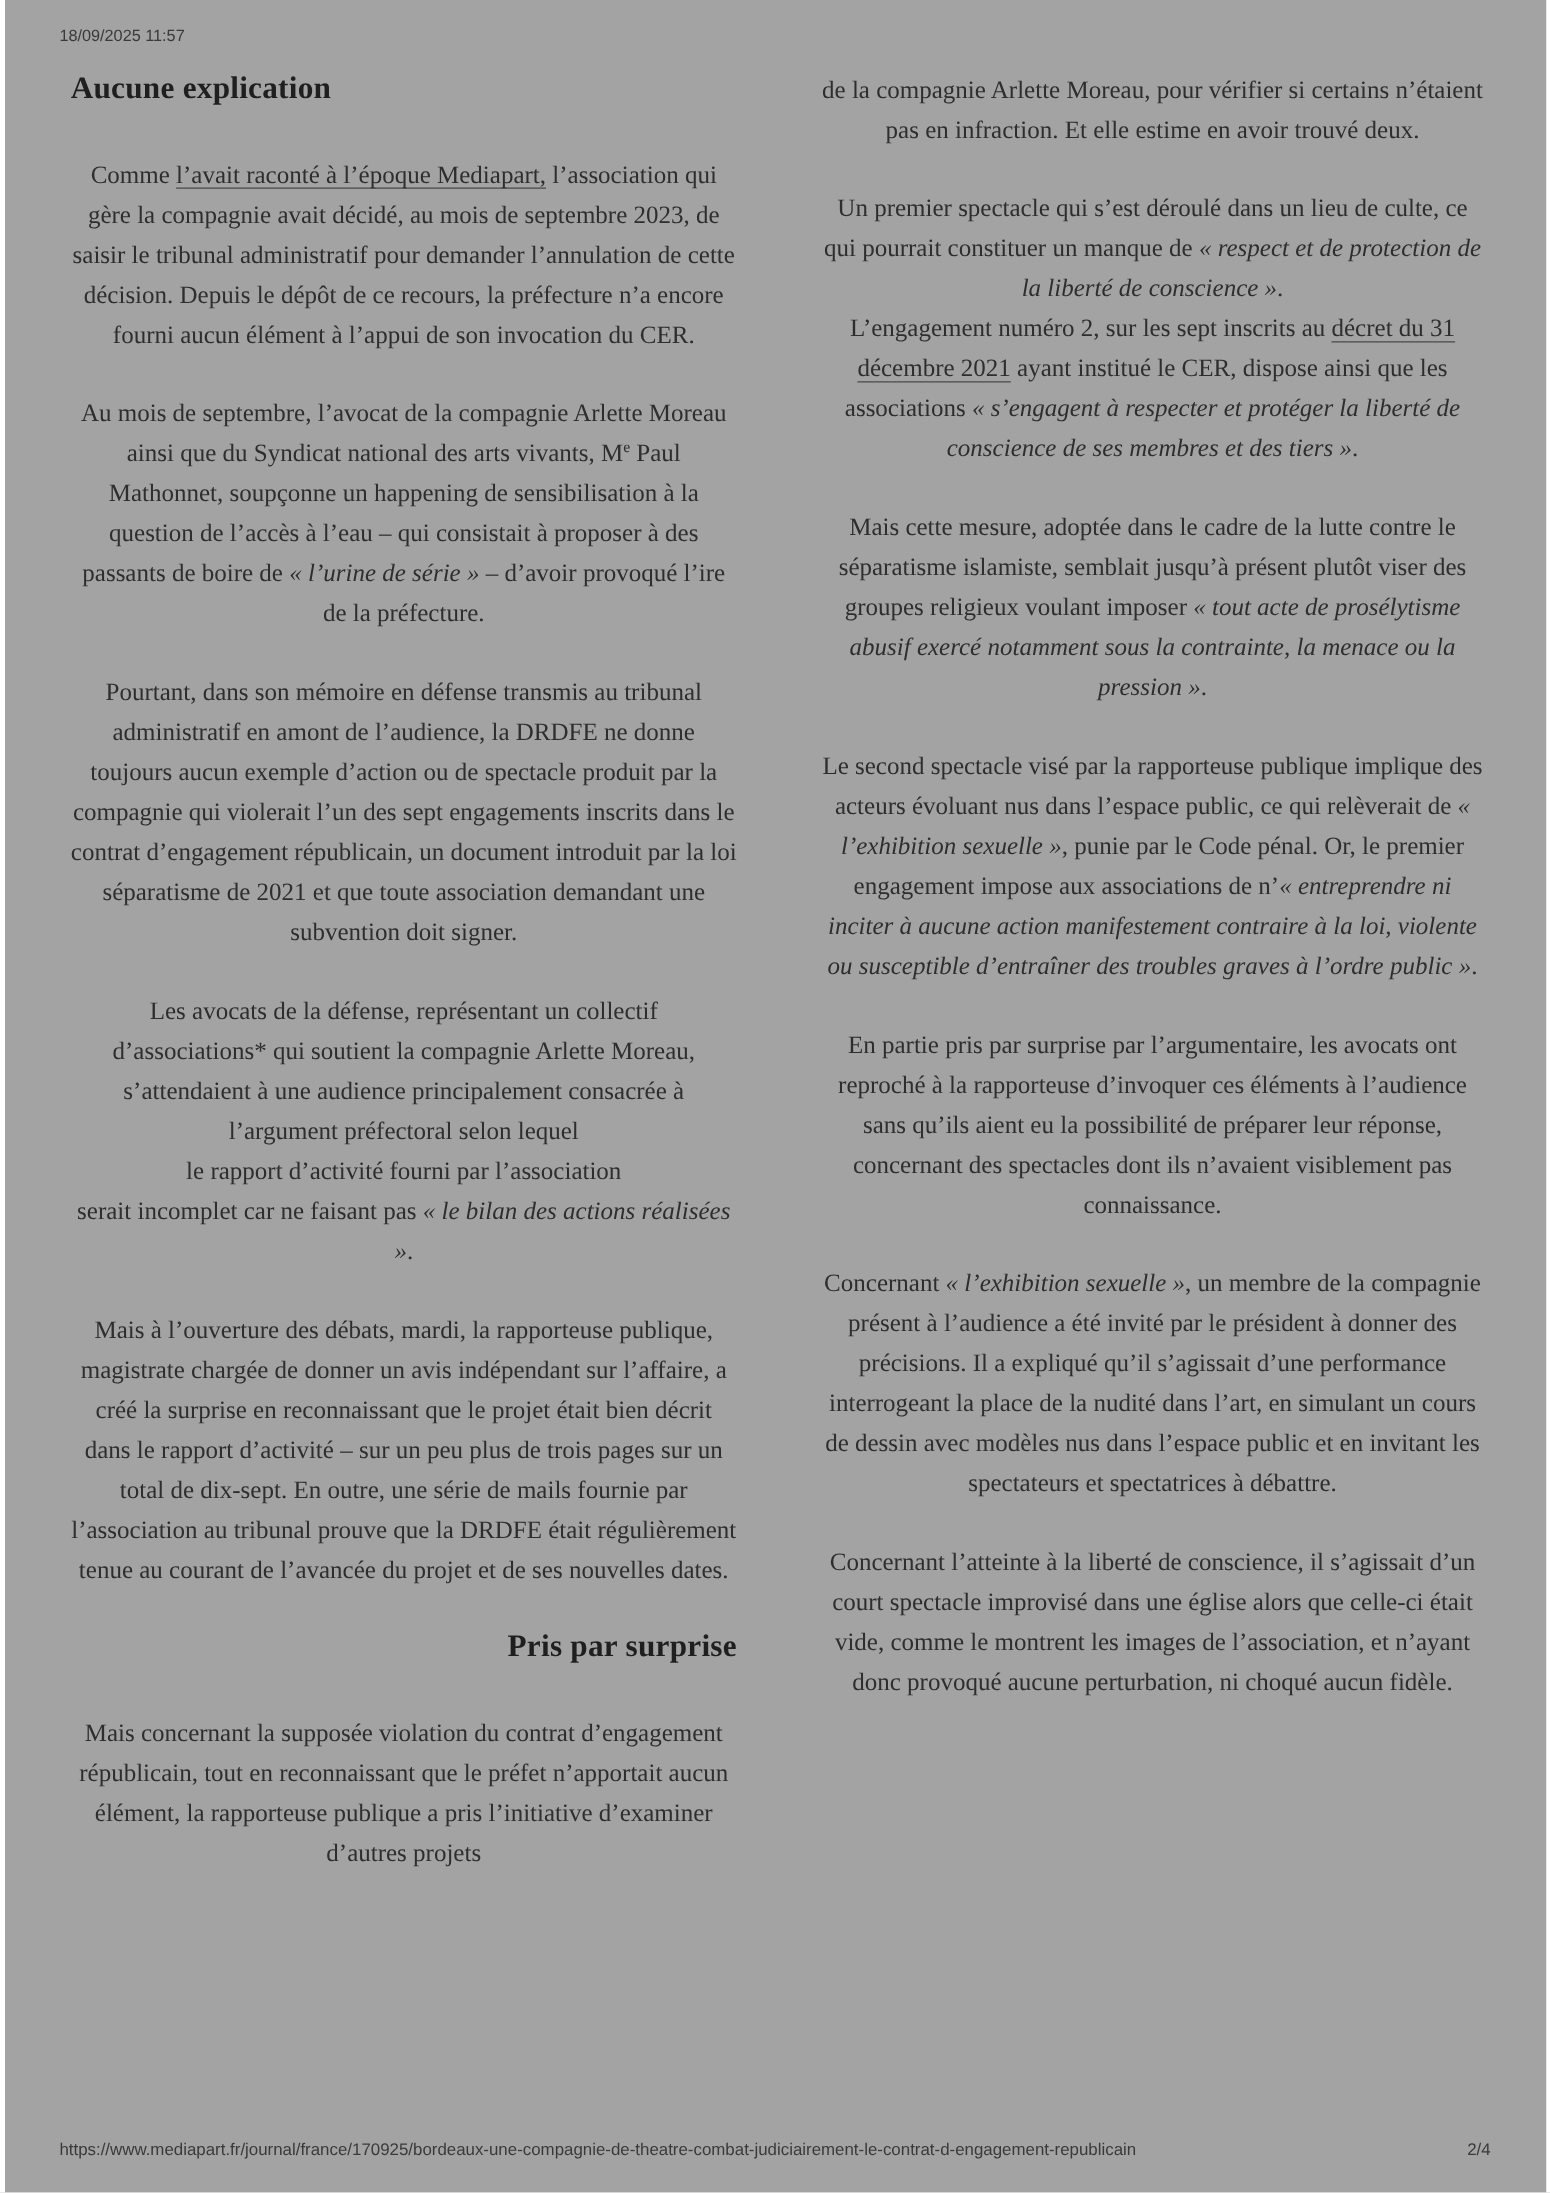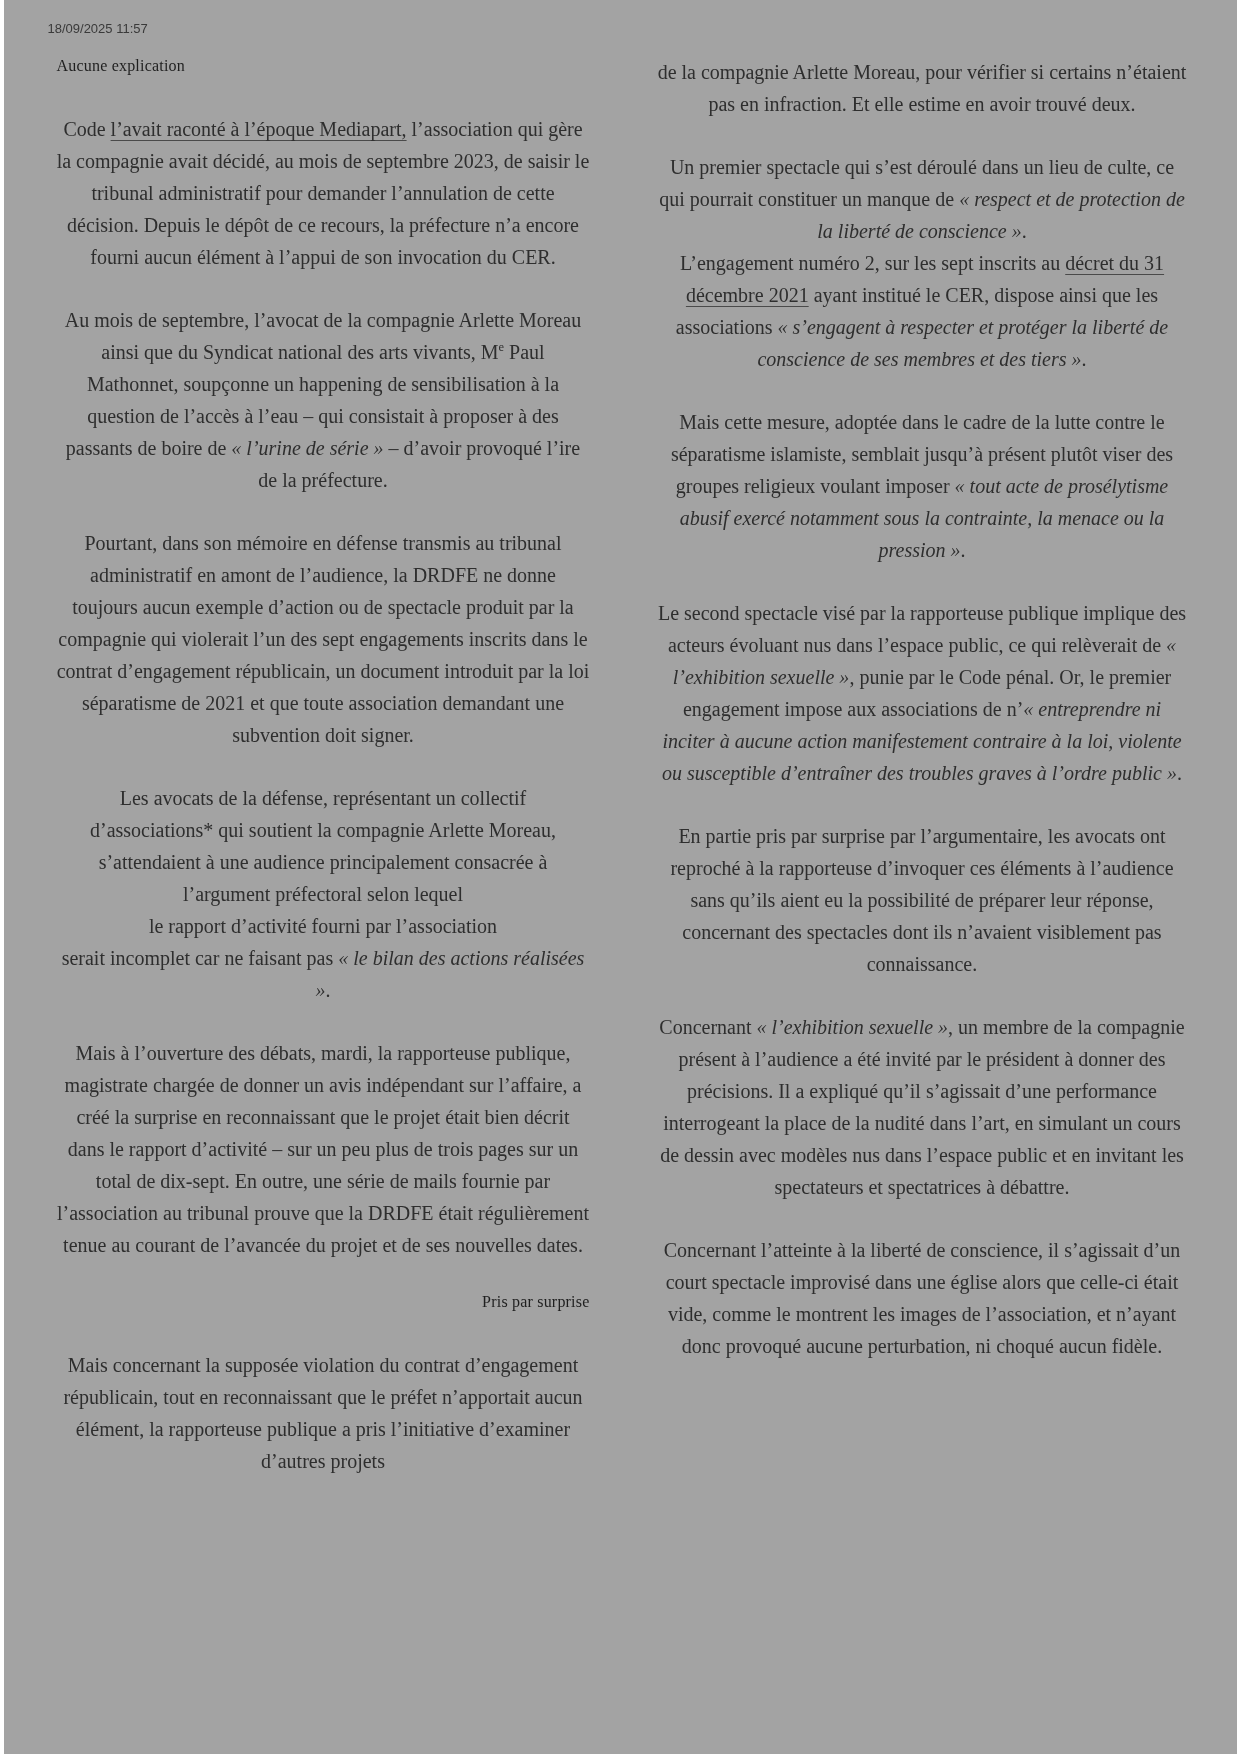--- a/index.html
+++ b/index.html
@@ -22,21 +22,21 @@
   .print-header .title{display:block;text-align:center;padding:0 150px;white-space:nowrap;}
   .print-footer{top:1712px;height:18px;font-size:13.5px;}
   .print-footer .url{position:absolute;left:0;top:0;white-space:nowrap;}
   .print-footer .page-num{position:absolute;right:0;top:0;}
   .content{
     position:absolute;left:53px;top:56px;width:1132px;
     display:flex;gap:66px;
   }
   .col{width:533px;}
   .col h2{
-    font-size:16px;font-weight:normal;color:#1f1f1f;
+    font-size:25px;font-weight:bold;color:#1f1f1f;
     margin:0 0 38px 0;line-height:1.2;
     letter-spacing:.2px;
   }
   .col h2:not(:first-child){margin-top:26px;text-align:right;}
   .col p{
     font-size:20px;line-height:32px;
     margin:0 0 31px 0;
     text-align:center;
   }
   .col p em{font-style:italic;}
@@ -54,33 +54,37 @@
 
 <div class="page">
 
   <div class="meta-bar print-header">
     <span class="date">18/09/2025 11:57</span>
   </div>
 
   <div class="content">
     <div class="col">
         <h2>Aucune explication</h2>
-        <p><span>Code </span><a href="#" class="inline-link">l’avait raconté à l’époque Mediapart,</a><span> l’association qui gère la compagnie avait décidé, au mois de septembre 2023, de saisir le tribunal administratif pour demander l’annulation de cette décision. Depuis le dépôt de ce recours, la préfecture n’a encore fourni aucun élément à l’appui de son invocation du CER.</span></p>
+        <p><span>Comme </span><a href="#" class="inline-link">l’avait raconté à l’époque Mediapart,</a><span> l’association qui gère la compagnie avait décidé, au mois de septembre 2023, de saisir le tribunal administratif pour demander l’annulation de cette décision. Depuis le dépôt de ce recours, la préfecture n’a encore fourni aucun élément à l’appui de son invocation du CER.</span></p>
         <p><span>Au mois de septembre, l’avocat de la compagnie Arlette Moreau ainsi que du Syndicat national des arts vivants, M</span><sup>e</sup><span> Paul Mathonnet, soupçonne un happening de sensibilisation à la question de l’accès à l’eau – qui consistait à proposer à des passants de boire de </span><em>« l’urine de série »</em><span> – d’avoir provoqué l’ire de la préfecture.</span></p>
         <p><span>Pourtant, dans son mémoire en défense transmis au tribunal administratif en amont de l’audience, la DRDFE ne donne toujours aucun exemple d’action ou de spectacle produit par la compagnie qui violerait l’un des sept engagements inscrits dans le contrat d’engagement républicain, un document introduit par la loi séparatisme de 2021 et que toute association demandant une subvention doit signer.</span></p>
         <p><span>Les avocats de la défense, représentant un collectif d’associations* qui soutient la compagnie Arlette Moreau, s’attendaient à une audience principalement consacrée à l’argument préfectoral selon lequel</span><br><span>le rapport d’activité fourni par l’association</span><br><span>serait incomplet car ne faisant pas </span><em>« le bilan des actions réalisées »</em><span>.</span></p>
         <p><span>Mais à l’ouverture des débats, mardi, la rapporteuse publique, magistrate chargée de donner un avis indépendant sur l’affaire, a créé la surprise en reconnaissant que le projet était bien décrit dans le rapport d’activité – sur un peu plus de trois pages sur un total de dix-sept. En outre, une série de mails fournie par l’association au tribunal prouve que la DRDFE était régulièrement tenue au courant de l’avancée du projet et de ses nouvelles dates.</span></p>
         <h2>Pris par surprise</h2>
         <p><span>Mais concernant la supposée violation du contrat d’engagement républicain, tout en reconnaissant que le préfet n’apportait aucun élément, la rapporteuse publique a pris l’initiative d’examiner d’autres projets</span></p>
       </div>
     <div class="col">
         <p><span>de la compagnie Arlette Moreau, pour vérifier si certains n’étaient pas en infraction. Et elle estime en avoir trouvé deux.</span></p>
         <p><span>Un premier spectacle qui s’est déroulé dans un lieu de culte, ce qui pourrait constituer un manque de </span><em>« respect et de protection de la liberté de conscience »</em><span>.</span><br><span>L’engagement numéro 2, sur les sept inscrits au </span><a href="#" class="inline-link">décret du 31 décembre 2021</a><span> ayant institué le CER, dispose ainsi que les associations </span><em>« s’engagent à respecter et protéger la liberté de conscience de ses membres et des tiers »</em><span>.</span></p>
         <p><span>Mais cette mesure, adoptée dans le cadre de la lutte contre le séparatisme islamiste, semblait jusqu’à présent plutôt viser des groupes religieux voulant imposer </span><em>« tout acte de prosélytisme abusif exercé notamment sous la contrainte, la menace ou la pression »</em><span>.</span></p>
         <p><span>Le second spectacle visé par la rapporteuse publique implique des acteurs évoluant nus dans l’espace public, ce qui relèverait de </span><em>« l’exhibition sexuelle »</em><span>, punie par le Code pénal. Or, le premier engagement impose aux associations de n’</span><em>« entreprendre ni inciter à aucune action manifestement contraire à la loi, violente ou susceptible d’entraîner des troubles graves à l’ordre public »</em><span>.</span></p>
         <p><span>En partie pris par surprise par l’argumentaire, les avocats ont reproché à la rapporteuse d’invoquer ces éléments à l’audience sans qu’ils aient eu la possibilité de préparer leur réponse, concernant des spectacles dont ils n’avaient visiblement pas connaissance.</span></p>
         <p><span>Concernant </span><em>« l’exhibition sexuelle »</em><span>, un membre de la compagnie présent à l’audience a été invité par le président à donner des précisions. Il a expliqué qu’il s’agissait d’une performance interrogeant la place de la nudité dans l’art, en simulant un cours de dessin avec modèles nus dans l’espace public et en invitant les spectateurs et spectatrices à débattre.</span></p>
         <p><span>Concernant l’atteinte à la liberté de conscience, il s’agissait d’un court spectacle improvisé dans une église alors que celle-ci était vide, comme le montrent les images de l’association, et n’ayant donc provoqué aucune perturbation, ni choqué aucun fidèle.</span></p>
       </div>
   </div>
 
+  <div class="meta-bar print-footer">
+    <span class="url">https://www.mediapart.fr/journal/france/170925/bordeaux-une-compagnie-de-theatre-combat-judiciairement-le-contrat-d-engagement-republicain</span>
+    <span class="page-num">2/4</span>
+  </div>
 
 </div>
 
 </body></html>

